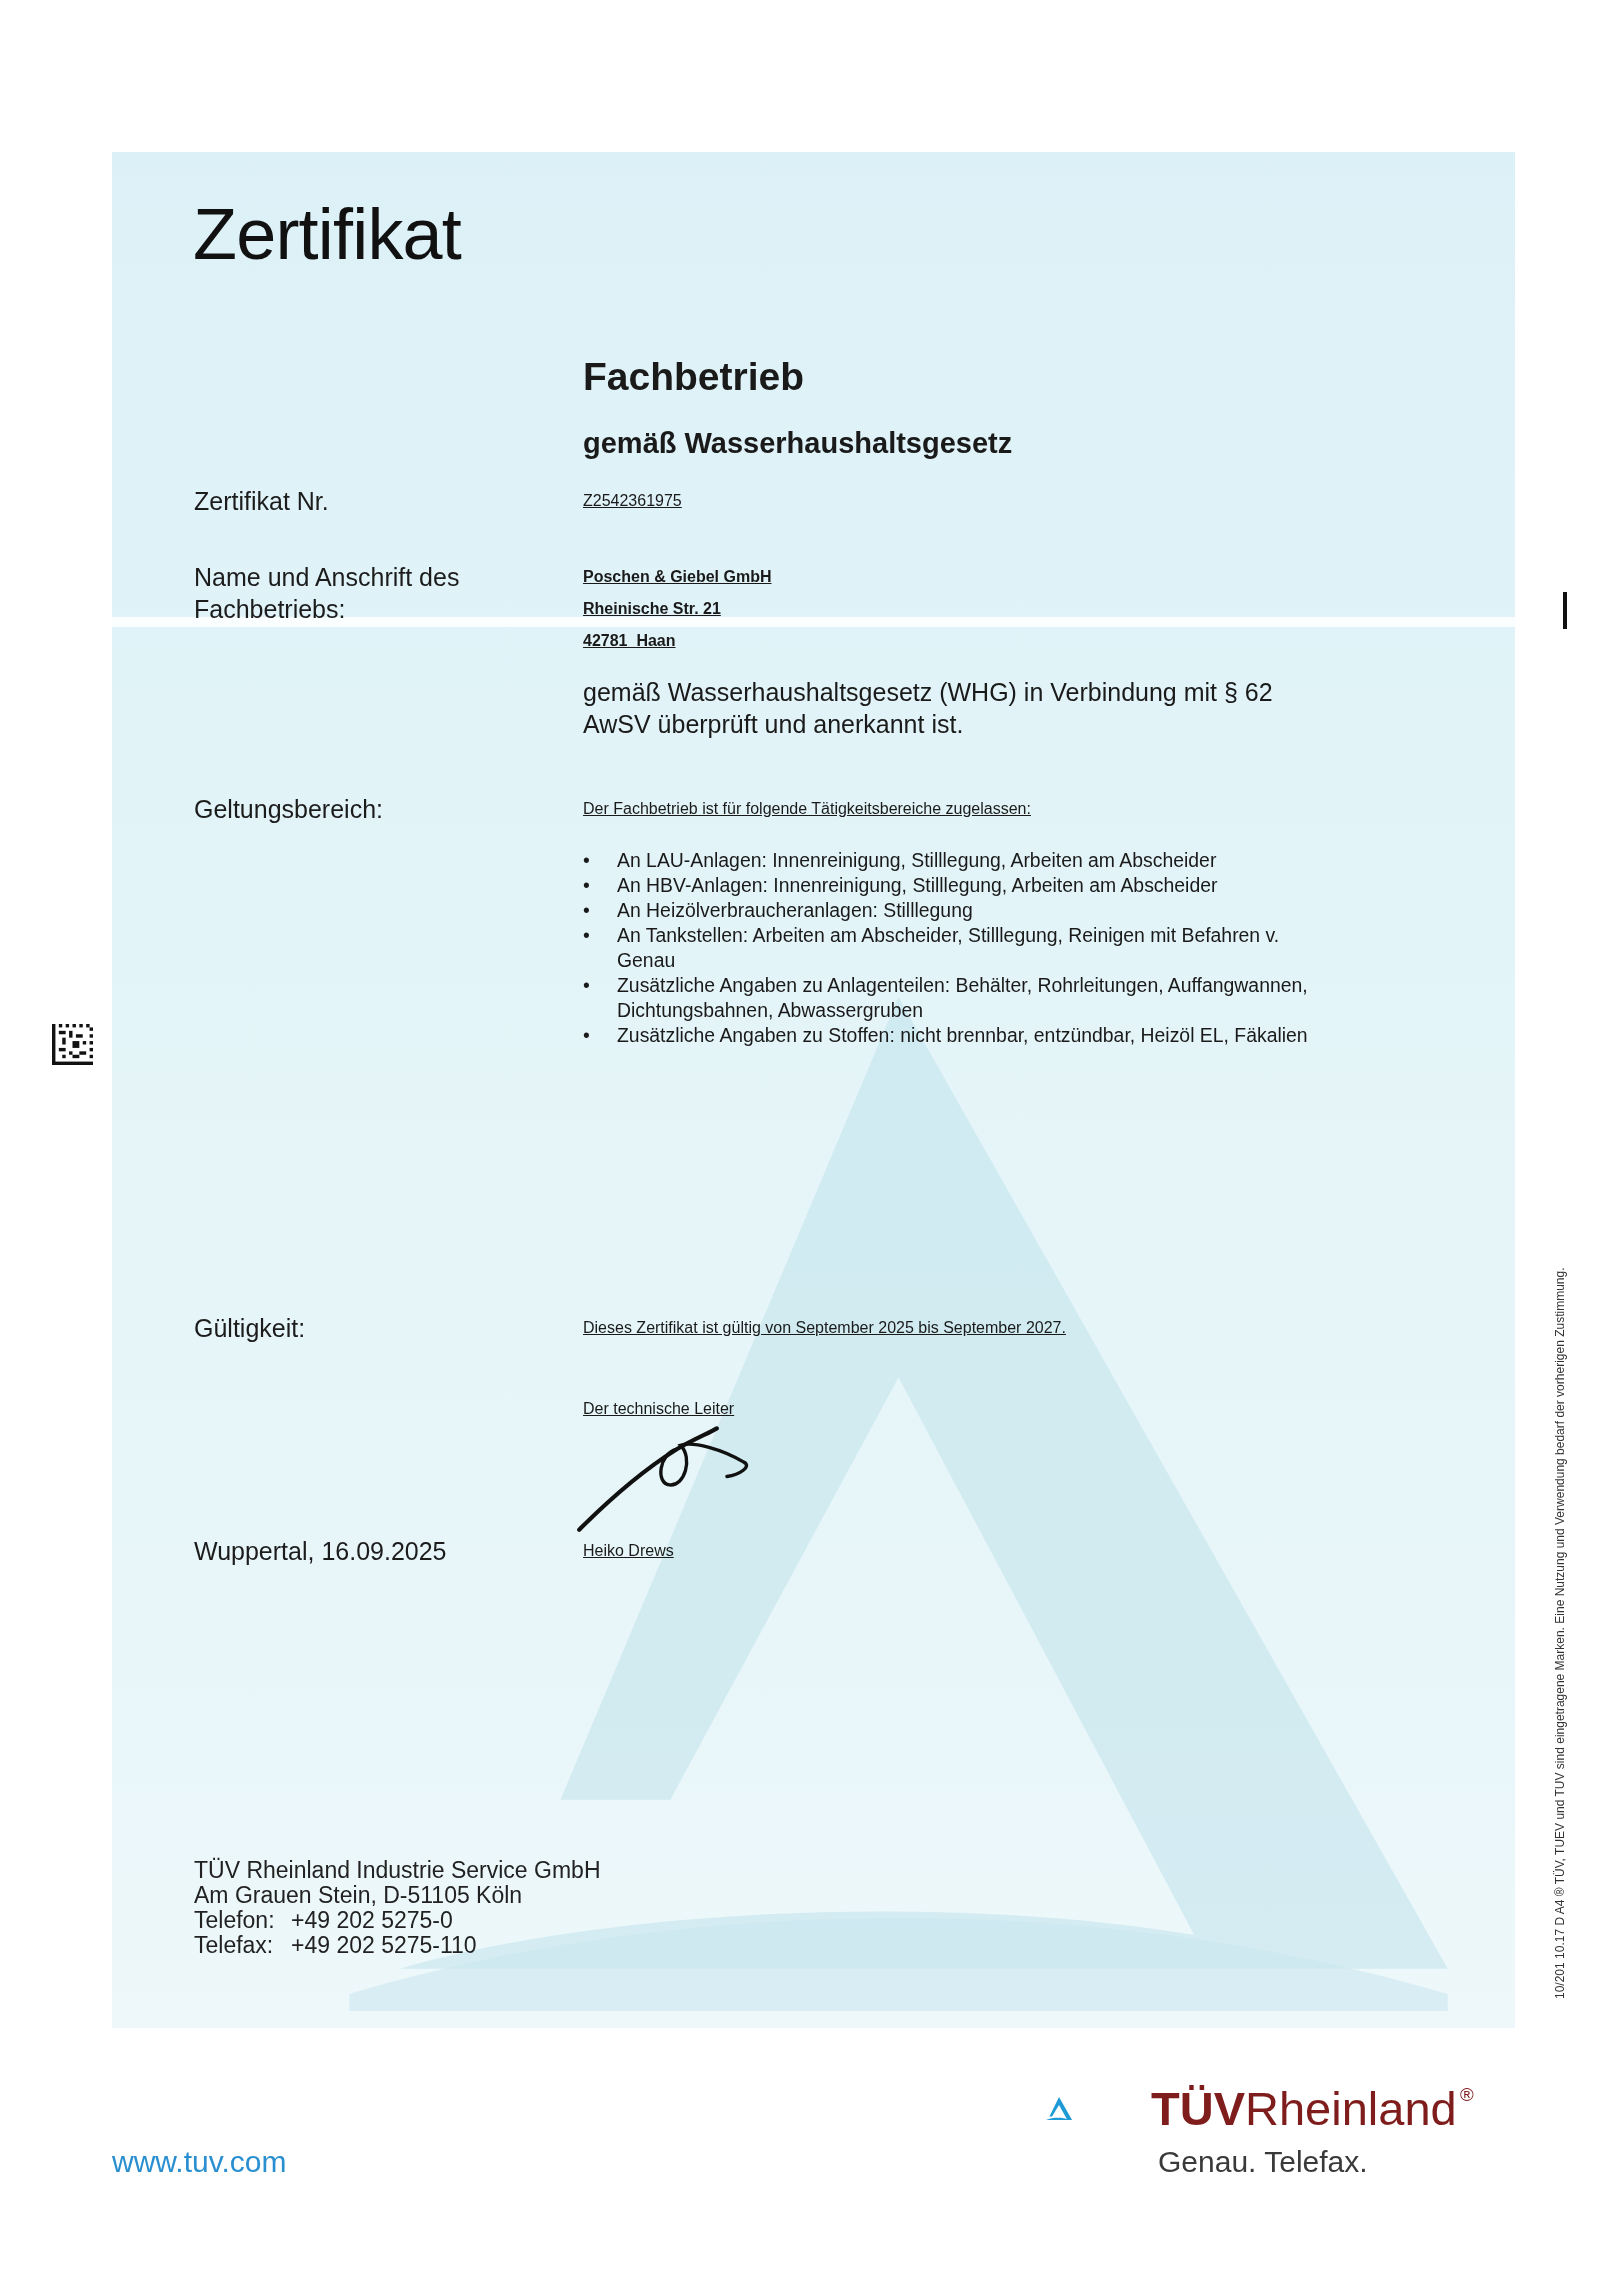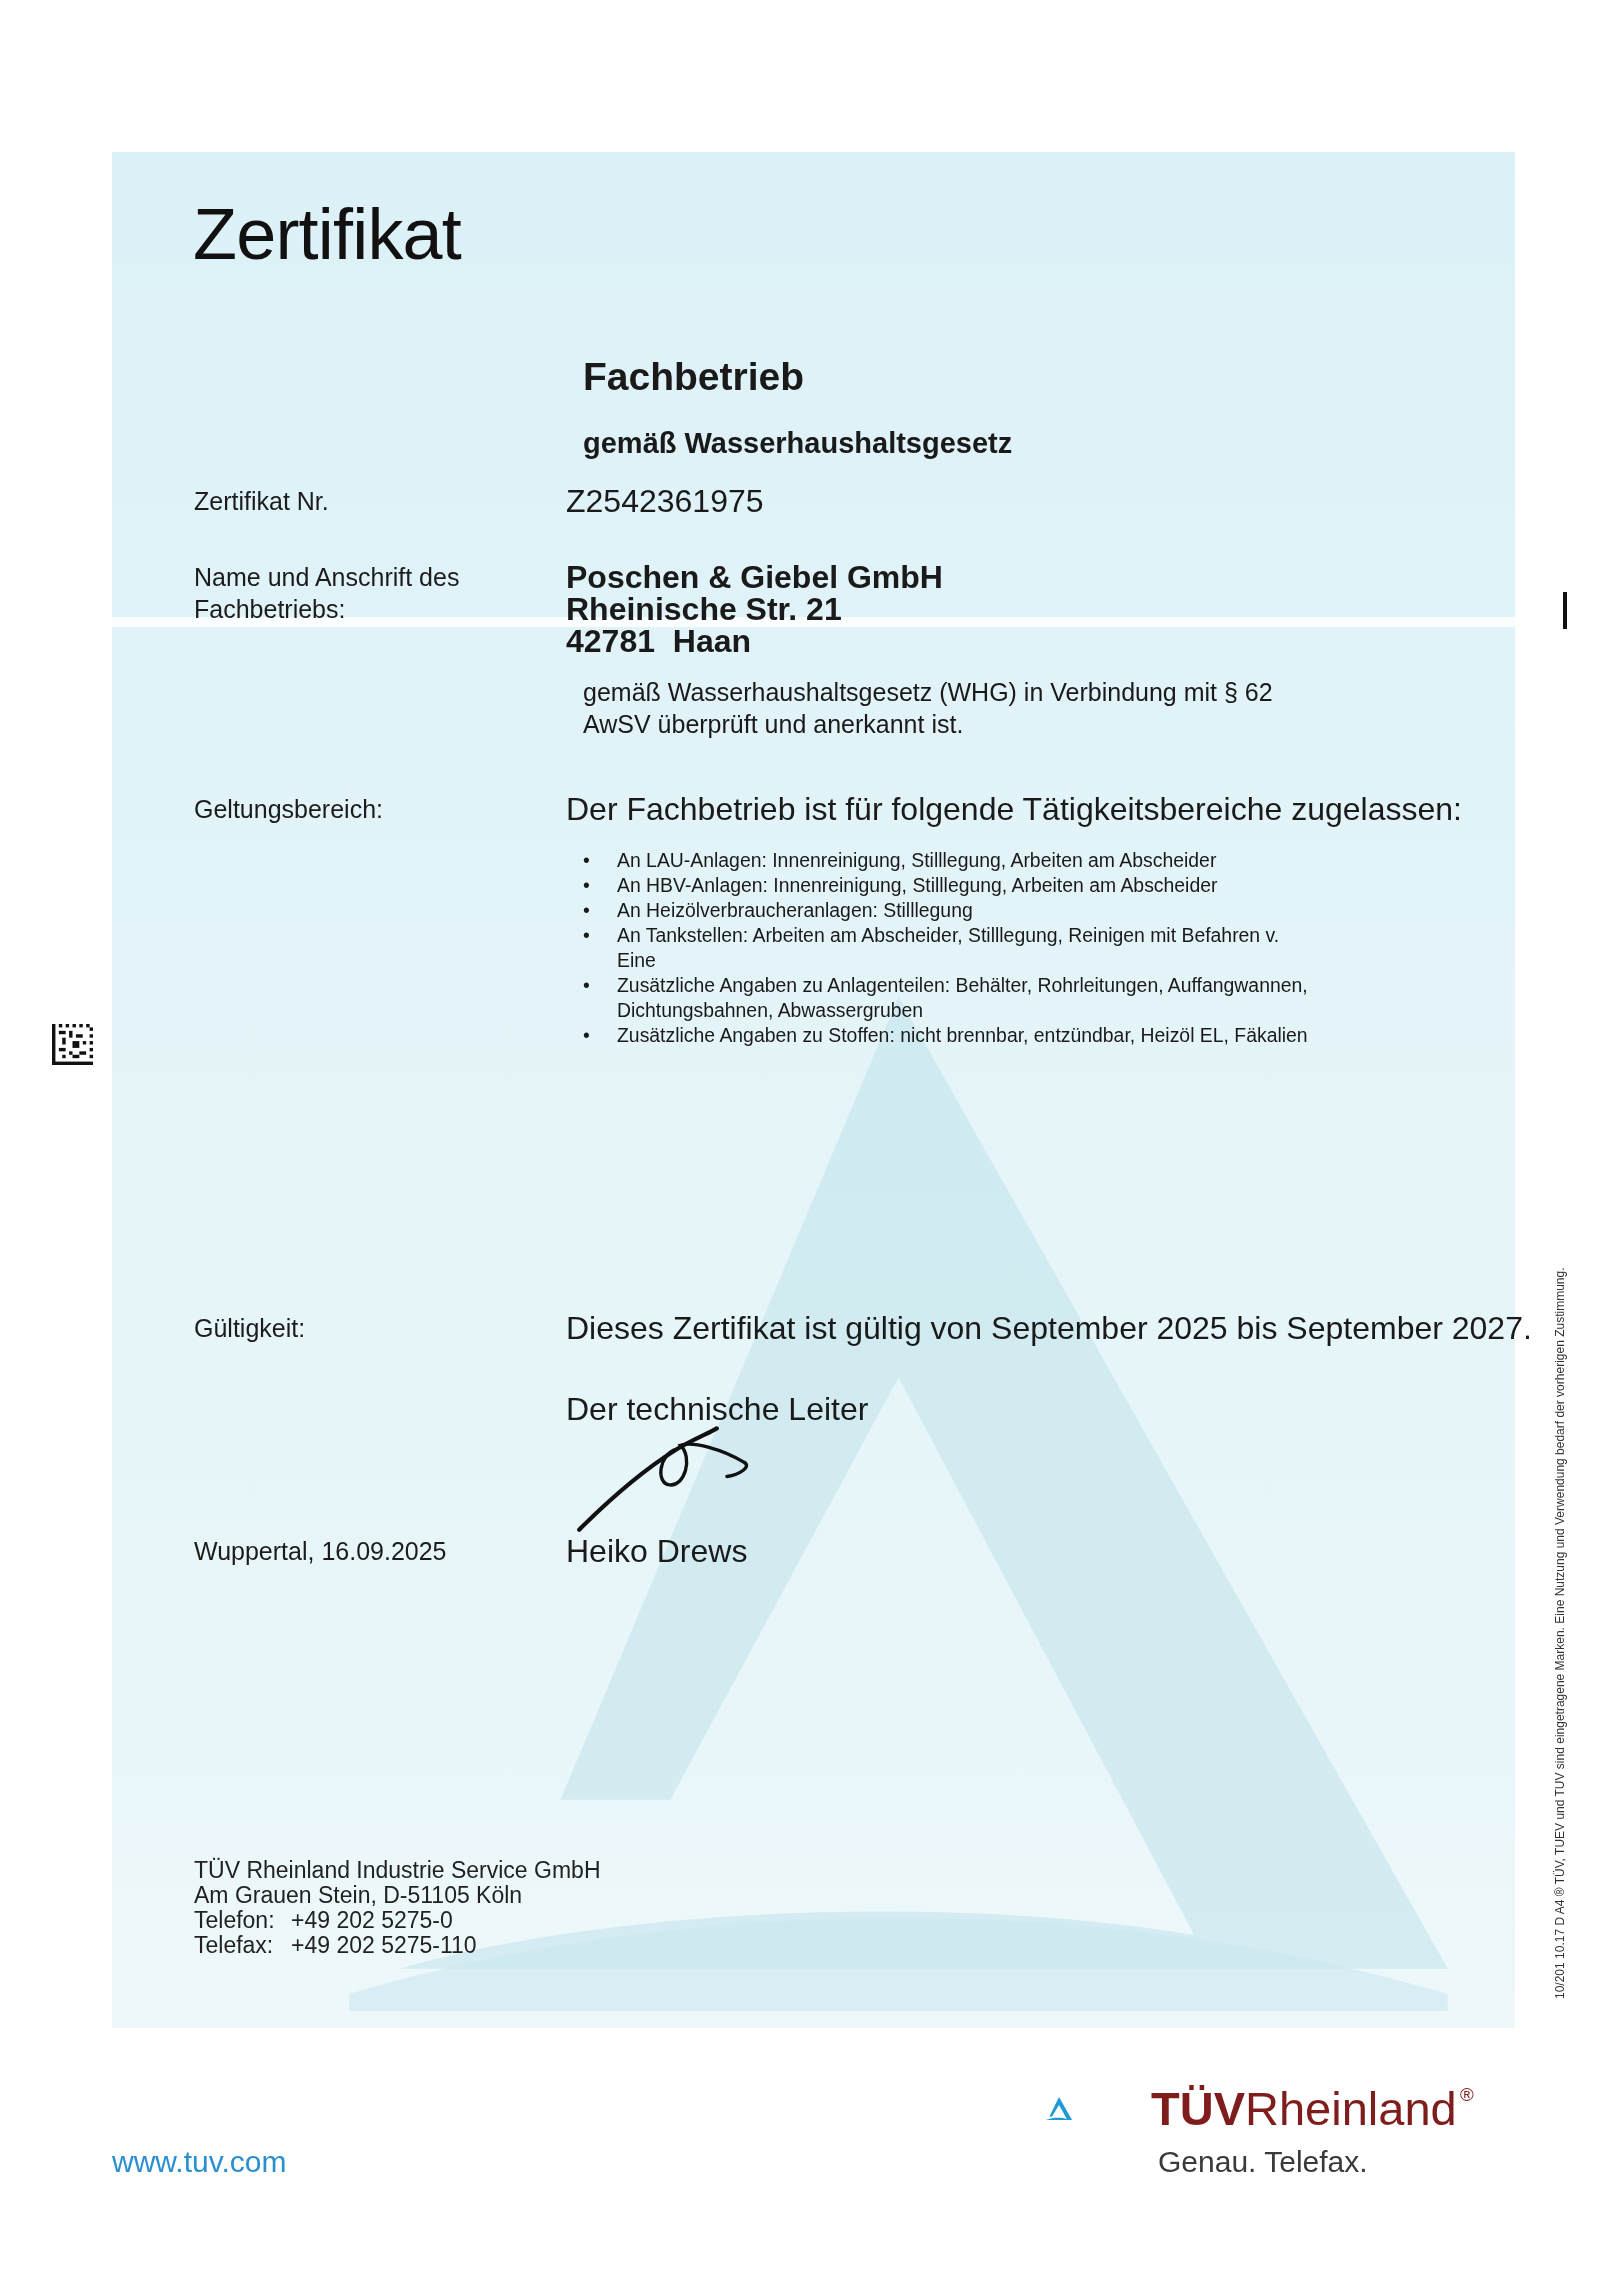--- a/index.html
+++ b/index.html
@@ -12,21 +12,21 @@
     background: linear-gradient(180deg, #dcf1f7 0%, #e3f4f8 40%, #e8f6f9 80%, #eef8fa 100%);
     overflow: hidden;
   }
   .scan-band { position: absolute; left: 0; top: 465px; width: 1403px; height: 10px; background: rgba(255,255,255,0.85); }
   .watermark { position: absolute; left: 237px; top: 845px; width: 1099px; height: 1014px; }
   .abs { position: absolute; white-space: nowrap; }
   .title { left: 193px; top: 193px; font-size: 72px; color: #111; letter-spacing: -0.8px; }
   .h1 { left: 583px; top: 355px; font-size: 39px; font-weight: bold; }
   .h2 { left: 583px; top: 427px; font-size: 29px; font-weight: bold; }
   .label { left: 194px; font-size: 25px; color: #1c1c1c; line-height: 32px; }
-  .val { left: 566px; font-size: 32px; line-height: 32px; }
+  .val { left: 583px; font-size: 16px; line-height: 32px; text-decoration: underline; }
   .bold { font-weight: bold; }
   .para { left: 583px; top: 676px; font-size: 25px; line-height: 32px; white-space: normal; width: 811px; }
   .para div { white-space: nowrap; }
   .scope-list { left: 583px; top: 848px; margin: 0; padding: 0; list-style: none; font-size: 19.4px; line-height: 25px; }
   .scope-list li { position: relative; padding-left: 34px; }
   .scope-list li .bullet { position: absolute; left: 0; top: 0; }
   .scope-list li .line { display: block; white-space: nowrap; }
   .footer-addr { left: 194px; top: 1858px; font-size: 23px; line-height: 25px; color: #222; }
   .footer-addr .row { white-space: nowrap; }
   .footer-addr .k { display: inline-block; width: 97px; }
@@ -112,21 +112,21 @@
       <span class="bullet">•</span>
       <span class="line">An HBV-Anlagen: Innenreinigung, Stilllegung, Arbeiten am Abscheider</span>
     </li>
   <li>
       <span class="bullet">•</span>
       <span class="line">An Heizölverbraucheranlagen: Stilllegung</span>
     </li>
   <li>
       <span class="bullet">•</span>
       <span class="line">An Tankstellen: Arbeiten am Abscheider, Stilllegung, Reinigen mit Befahren v.</span>
-      <span class="line">Eine</span>
+      <span class="line">Genau</span>
     </li>
   <li>
       <span class="bullet">•</span>
       <span class="line">Zusätzliche Angaben zu Anlagenteilen: Behälter, Rohrleitungen, Auffangwannen,</span>
       <span class="line">Dichtungsbahnen, Abwassergruben</span>
     </li>
   <li>
       <span class="bullet">•</span>
       <span class="line">Zusätzliche Angaben zu Stoffen: nicht brennbar, entzündbar, Heizöl EL, Fäkalien</span>
     </li>

